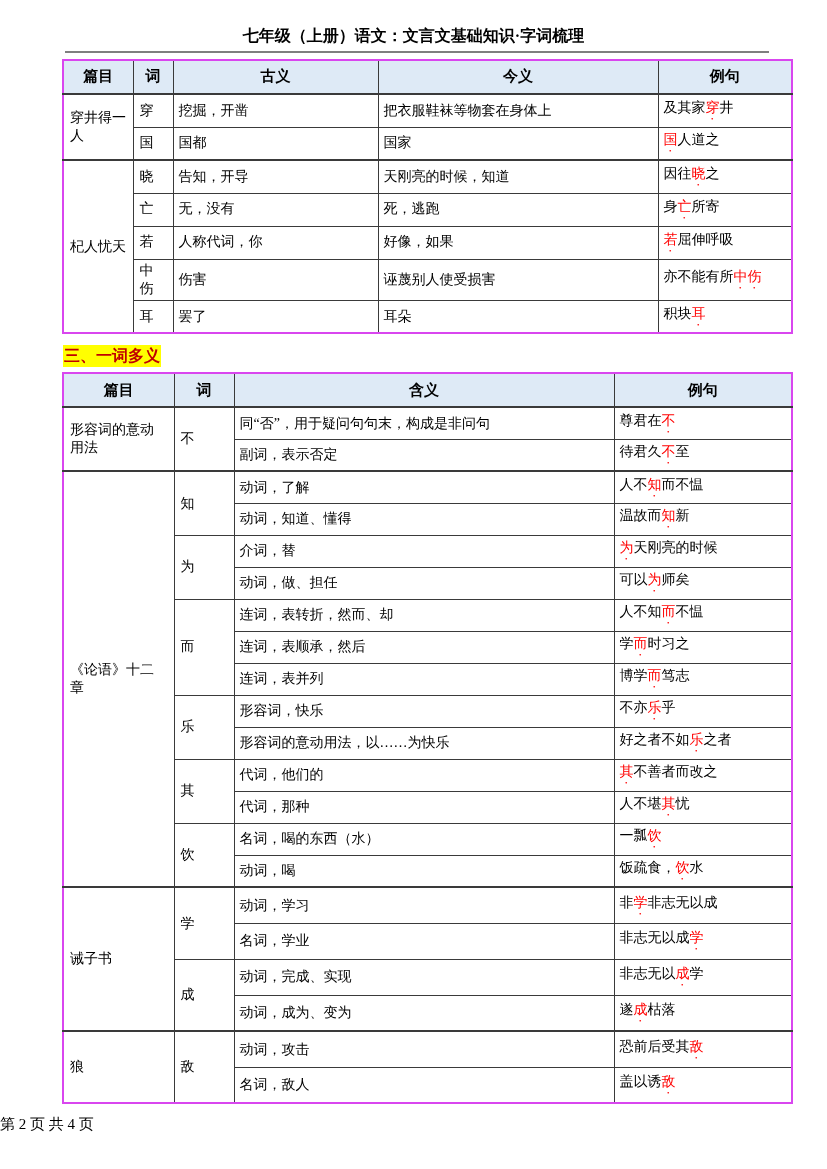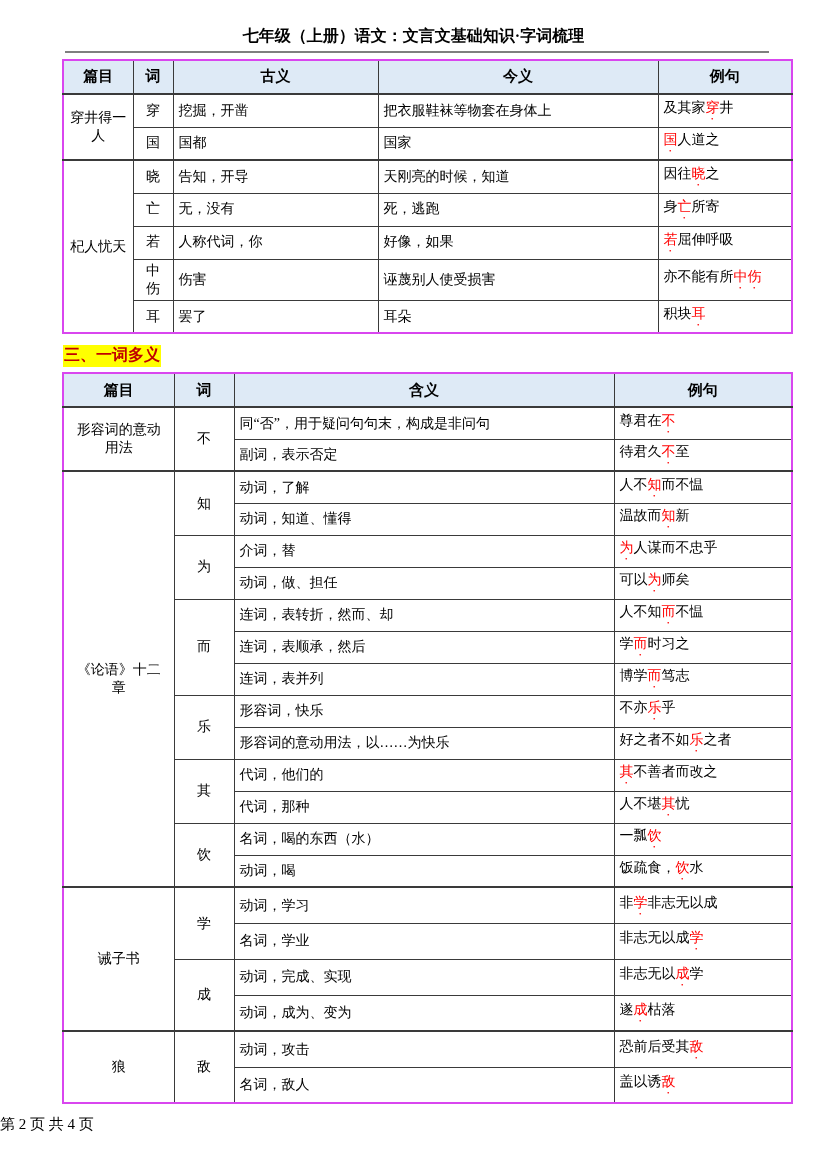--- a/index.html
+++ b/index.html
@@ -46,39 +46,38 @@
     background:var(--header-bg,#deeaf6);
     font-weight:bold;
     text-align:center;
     height:28px;
     font-size:15px;
     border-bottom-width:2px;
   }
   #t1 tbody tr { height:33px; }
   #t2 tbody tr { height:32px; }
   #t2 tbody tr.tall { height:36px; }
-  td.c { text-align:center; padding:2px 6px; }
+  td.c { padding:2px 6px; }
   tr.gs td { border-top-width:2px; }
   .em {
     color:var(--em-color,#ff0000);
     -webkit-text-emphasis:filled dot var(--em-color,#ff0000);
     -webkit-text-emphasis-position:under right;
     text-emphasis:filled dot var(--em-color,#ff0000);
     text-emphasis-position:under right;
   }
   .heading-wrap { margin:11px 0 0 63px; height:24px; }
   .section-heading {
     display:inline-block;
     background:var(--highlight,#ffff00);
     color:var(--heading-color,#c00000);
     font-weight:bold;
     font-size:16px;
     line-height:22px;
     padding:0 1px;
-    font-family:Liberation Mono, monospace;
   }
   .footer {
     position:absolute;
     left:0; right:0;
     top:1115px;
     font-size:15px;
   }
 </style>
 </head>
 <body>
@@ -189,21 +188,21 @@
           <td>动词，了解</td>
           <td><span>人不</span><span class="em">知</span><span>而不愠</span></td>
         </tr>
         <tr>
           <td>动词，知道、懂得</td>
           <td><span>温故而</span><span class="em">知</span><span>新</span></td>
         </tr>
         <tr>
           <td class="c" rowspan="2">为</td>
           <td>介词，替</td>
-          <td><span class="em">为</span><span>人谋而不忠乎</span></td>
+          <td><span class="em">为</span><span>天刚亮的时候</span></td>
         </tr>
         <tr>
           <td>动词，做、担任</td>
           <td><span>可以</span><span class="em">为</span><span>师矣</span></td>
         </tr>
         <tr>
           <td class="c" rowspan="3">而</td>
           <td>连词，表转折，然而、却</td>
           <td><span>人不知</span><span class="em">而</span><span>不愠</span></td>
         </tr>

